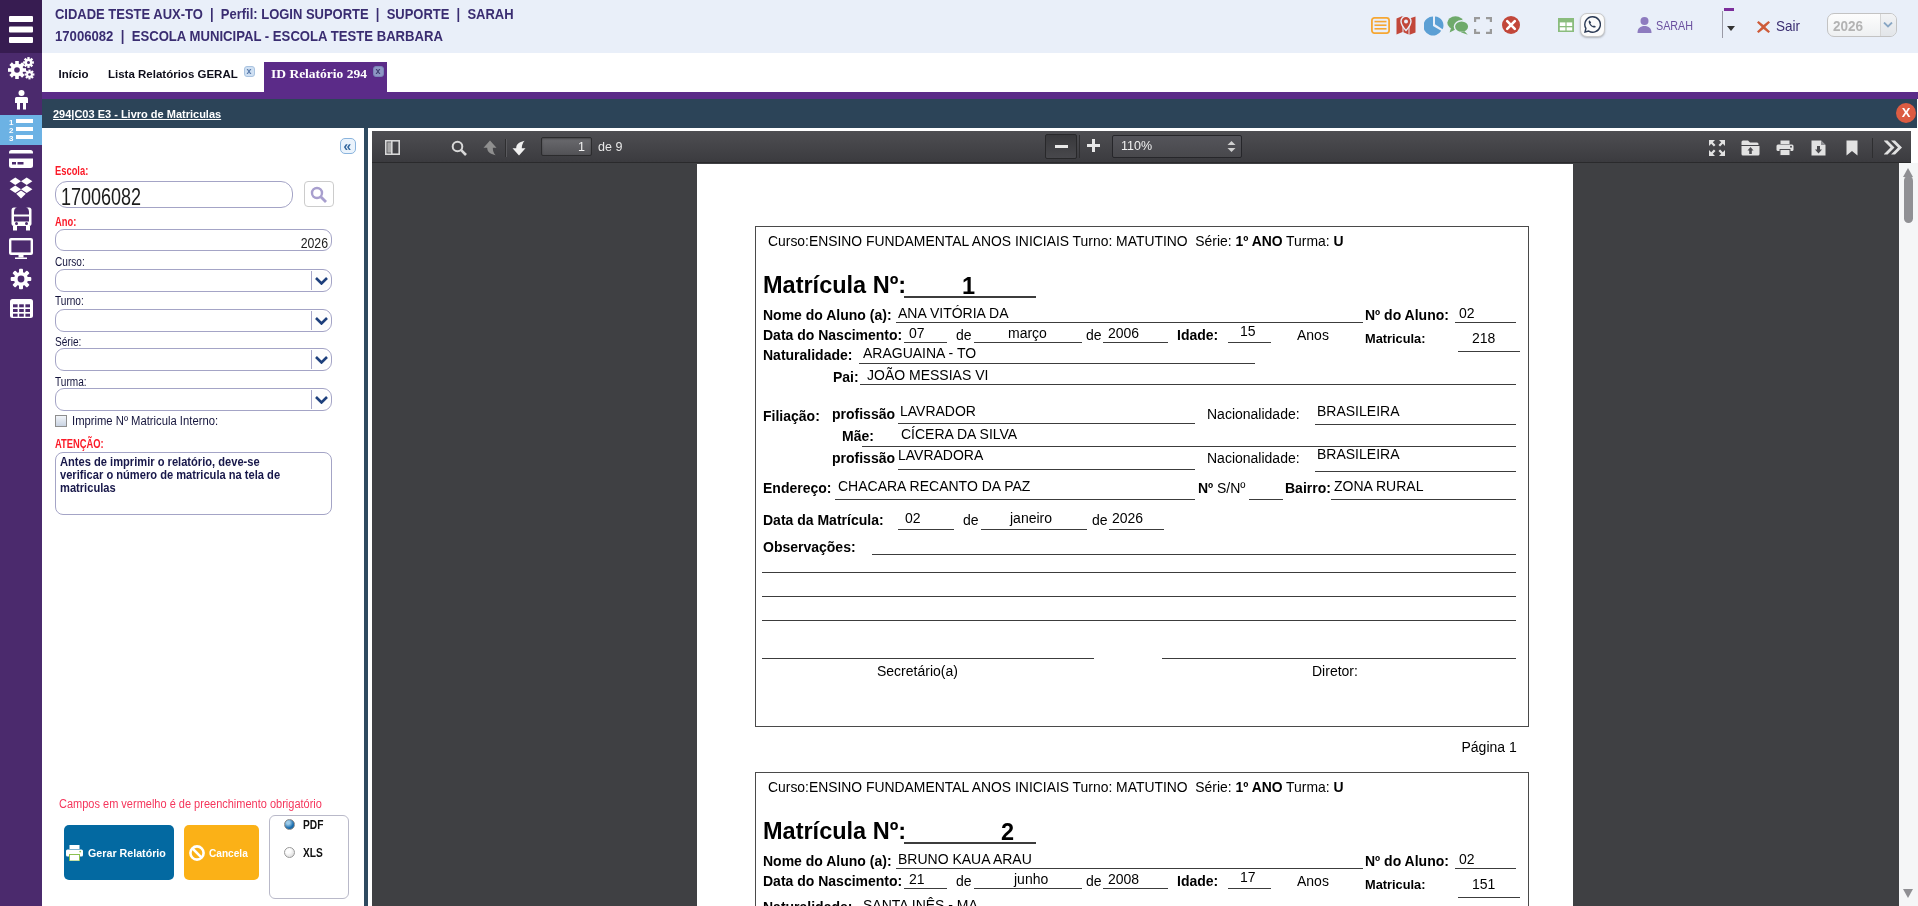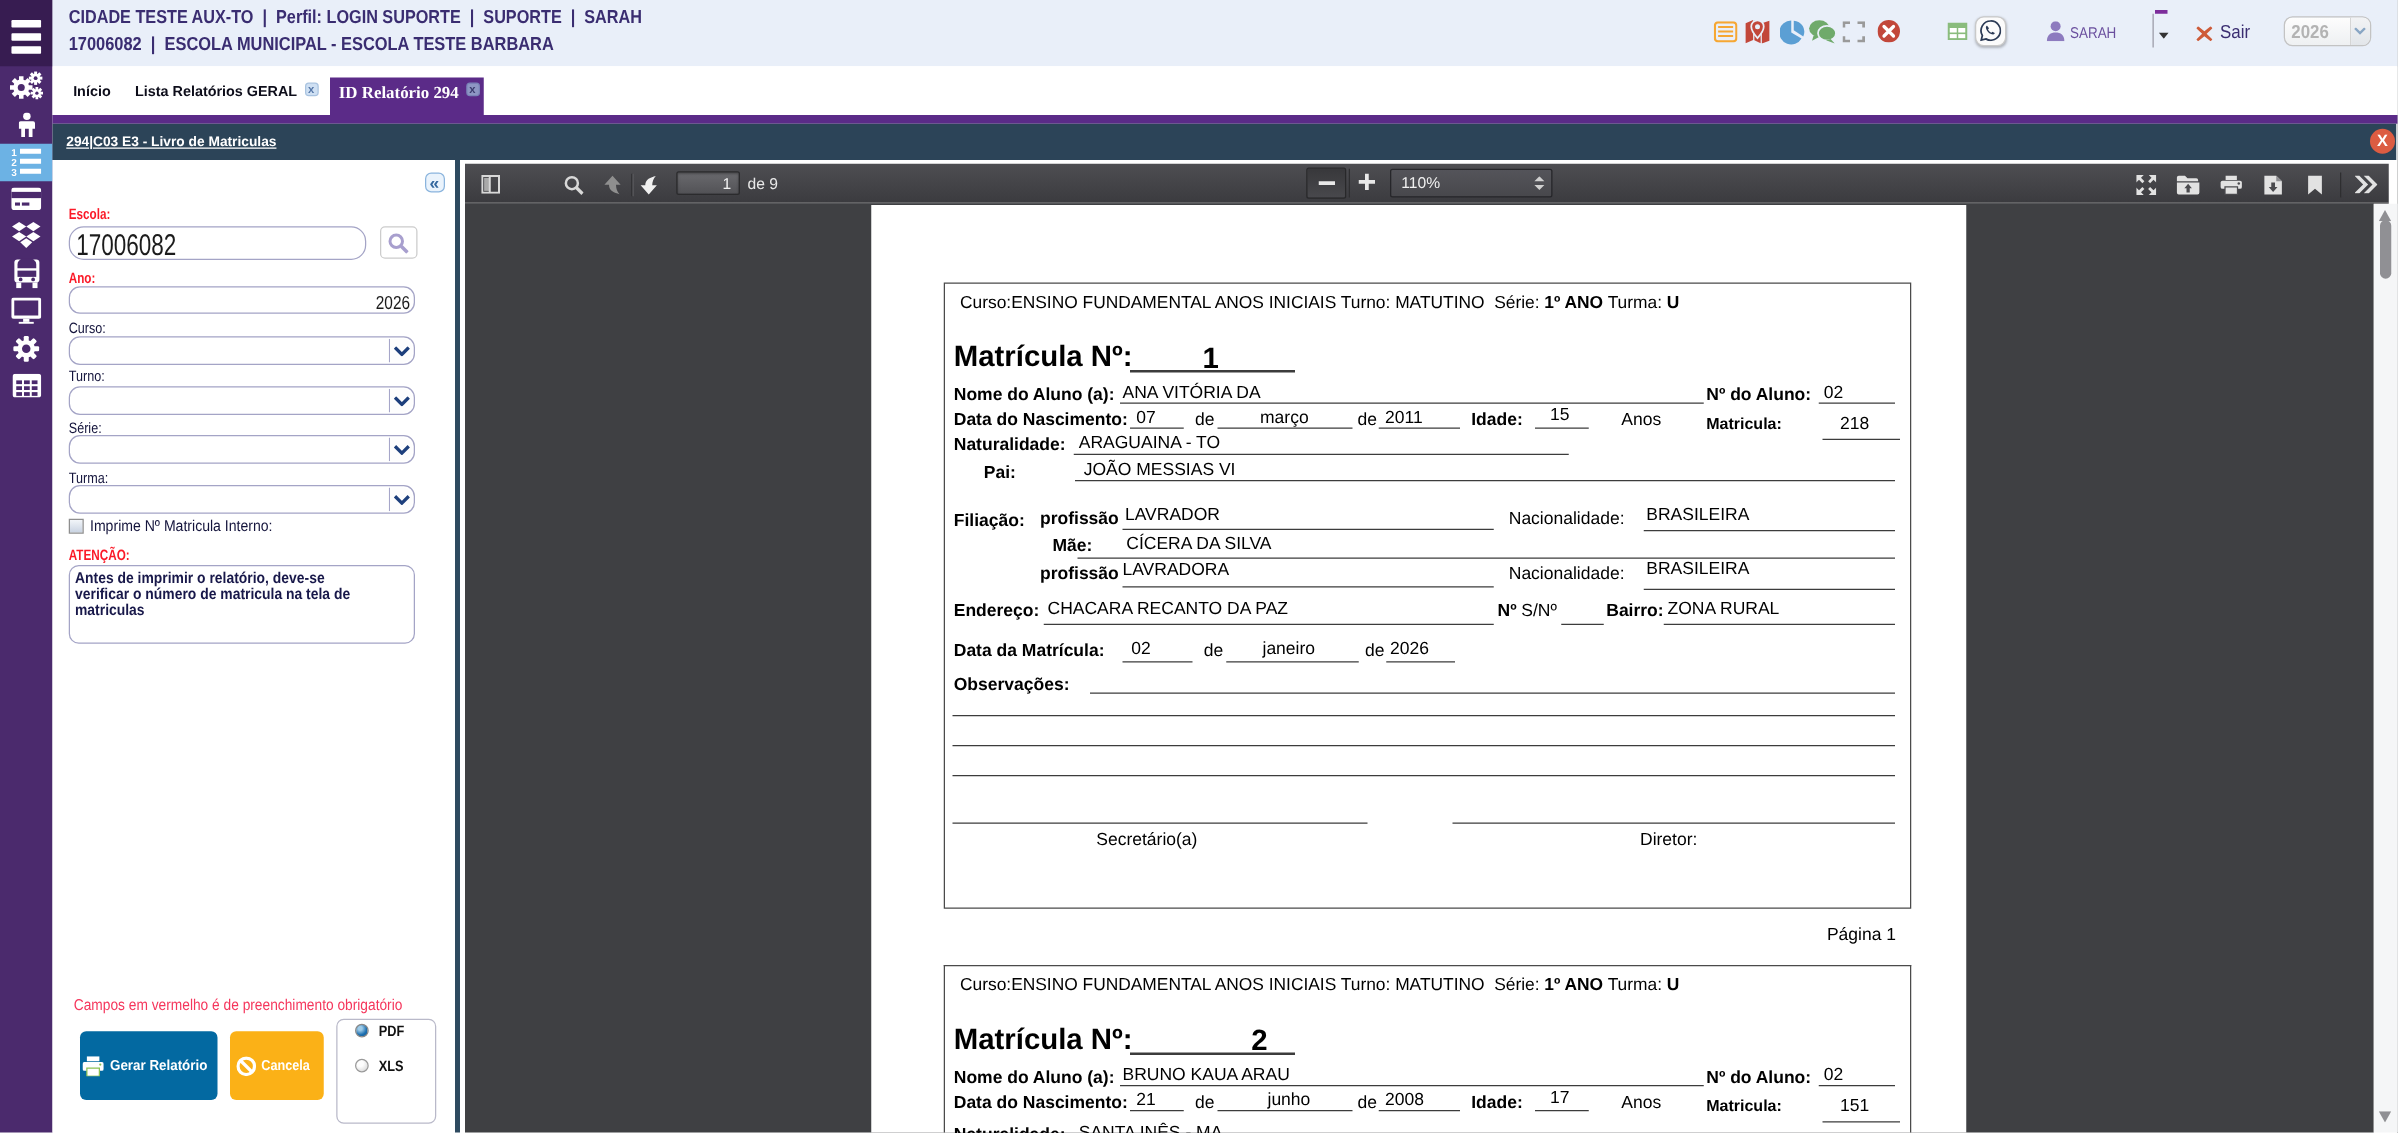--- a/index.html
+++ b/index.html
@@ -477,34 +477,34 @@
   <div class="ul" style="left:1455px;top:321.5px;width:61px;"></div>
 
   <div class="db" style="left:763px;top:326.5px;">Data do Nascimento:</div>
   <div class="d" style="left:909px;top:325px;">07</div>
   <div class="ul" style="left:903.5px;top:342px;width:43px;"></div>
   <div class="d" style="left:956px;top:326.5px;">de</div>
   <div class="ul" style="left:974px;top:342px;width:108px;"></div>
   <div class="d" style="left:1008px;top:325px;">março</div>
   <div class="d" style="left:1086px;top:326.5px;">de</div>
   <div class="ul" style="left:1103px;top:342px;width:65px;"></div>
-  <div class="d" style="left:1108px;top:325px;">2011</div>
+  <div class="d" style="left:1108px;top:325px;">2006</div>
   <div class="db" style="left:1177px;top:326.5px;">Idade:</div>
   <div class="ul" style="left:1228px;top:342px;width:43px;"></div>
   <div class="d" style="left:1240px;top:323px;">15</div>
   <div class="d" style="left:1297px;top:326.5px;">Anos</div>
   <div class="db" style="left:1365px;top:331px;font-size:12.8px;">Matricula:</div>
   <div class="d" style="left:1472px;top:329.5px;">218</div>
   <div class="ul" style="left:1458px;top:350.5px;width:62px;"></div>
 
   <div class="db" style="left:763px;top:346.5px;">Naturalidade:</div>
   <div class="d" style="left:863px;top:344.5px;">ARAGUAINA - TO</div>
   <div class="ul" style="left:859px;top:362.5px;width:396px;"></div>
 
-  <div class="db" style="left:787px;top:369px;">Pai:</div>
+  <div class="db" style="left:833px;top:369px;">Pai:</div>
   <div class="d" style="left:867px;top:367px;">JOÃO MESSIAS VI</div>
   <div class="ul" style="left:860px;top:384px;width:656px;"></div>
 
   <div class="db" style="left:763px;top:408px;">Filiação:</div>
 
   <div class="db" style="left:832px;top:405.5px;">profissão</div>
   <div class="d" style="left:900px;top:402.5px;">LAVRADOR</div>
   <div class="ul" style="left:898px;top:422.5px;width:297px;"></div>
   <div class="d" style="left:1207px;top:405.5px;">Nacionalidade:</div>
   <div class="d" style="left:1317px;top:402.5px;">BRASILEIRA</div>

